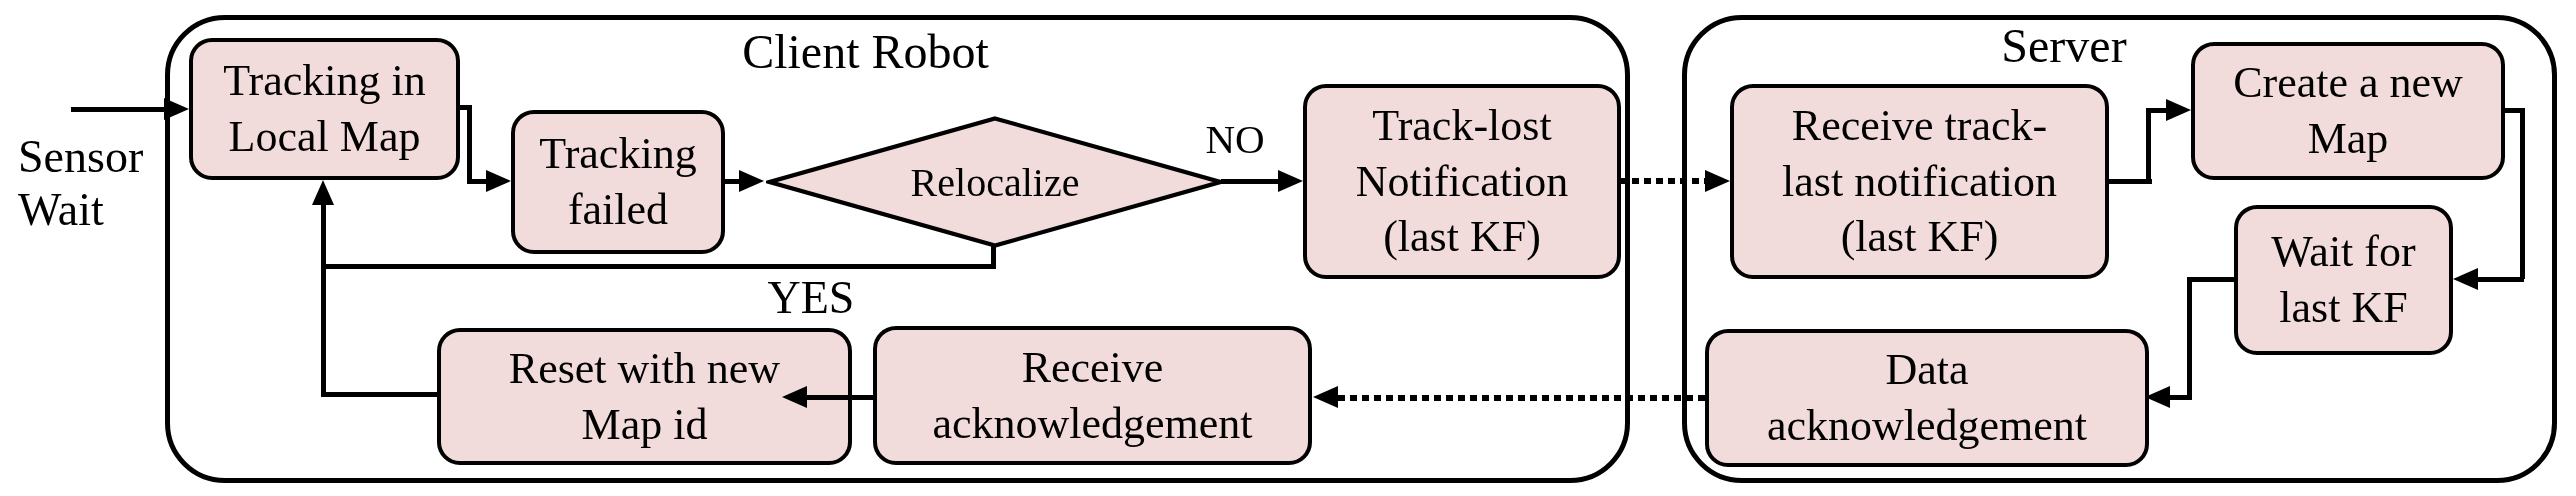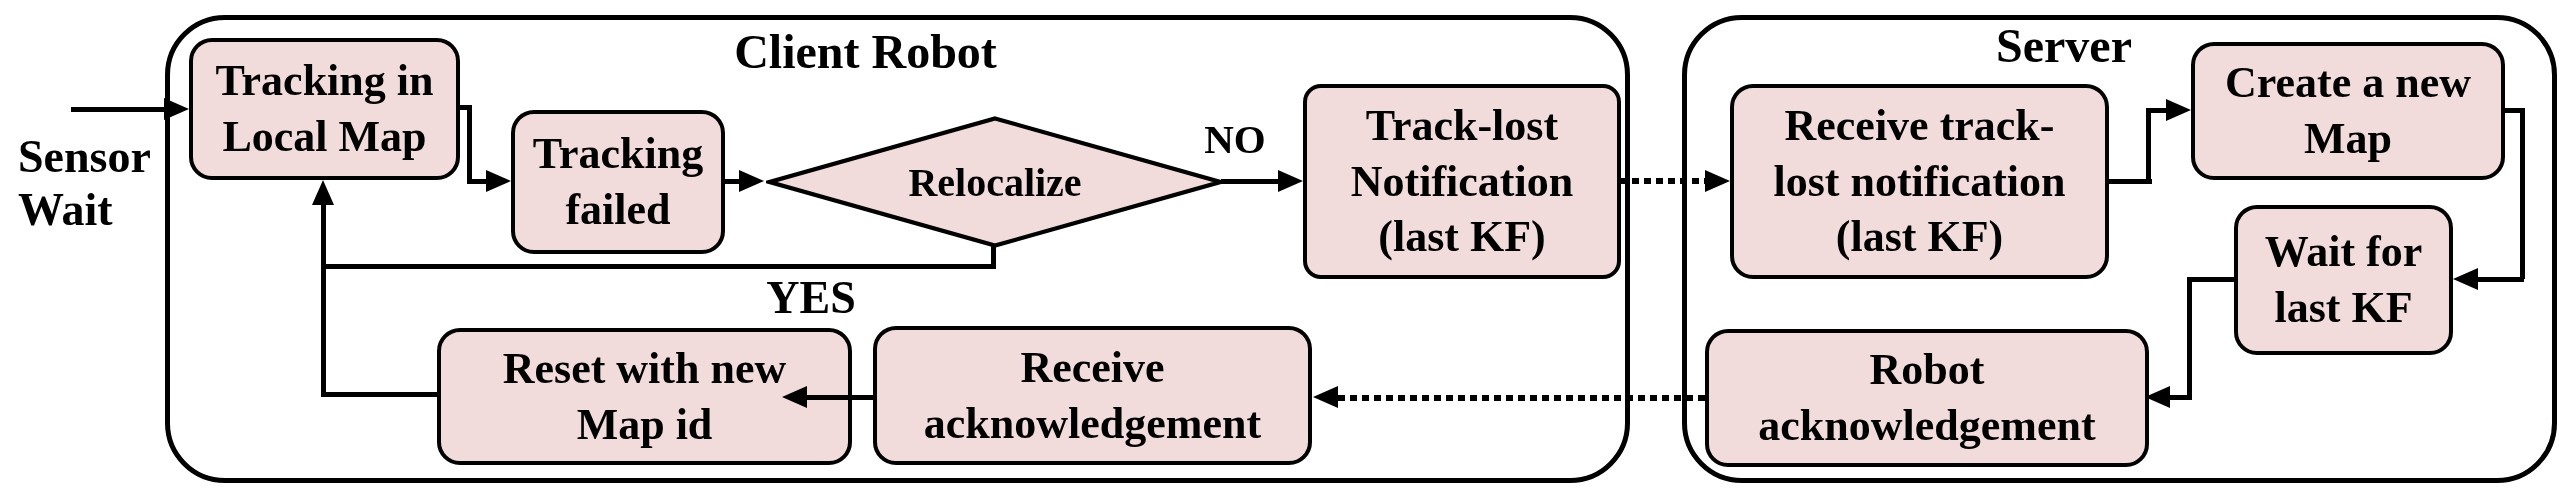--- a/index.html
+++ b/index.html
@@ -1,18 +1,18 @@
 <!DOCTYPE html>
 <html style="font-size:9.6px"><head>
 <meta charset="utf-8">
 <style>
   html,body{margin:0;padding:0;background:#ffffff;}
   .canvas{
     position:relative;width:2576px;height:496px;background:#ffffff;
-    font-family:"Liberation Serif","DejaVu Serif",serif;font-weight:bold;color:#000;
+    font-family:"Liberation Serif","DejaVu Serif",serif;font-weight:normal;color:#000;
     overflow:hidden;
   }
   .ctr{position:absolute;box-sizing:border-box;border:5.4px solid #000;border-radius:60px;background:transparent;}
   .ctitle{position:absolute;font-size:48px;line-height:1;text-align:center;white-space:nowrap;}
   .node{
     position:absolute;box-sizing:border-box;background:#f2dcdb;border:4.2px solid #000;border-radius:23px;
     display:flex;flex-direction:column;justify-content:center;align-items:center;
     font-size:44px;line-height:1.27;text-align:center;white-space:nowrap;
   }
   .diamond{position:absolute;}
@@ -52,44 +52,44 @@
     <span>failed</span>
   </div>
 
   <div class="diamond" style="left:766px;top:116px;width:458px;height:132px;">
     <svg width="458" height="132" viewBox="0 0 764 220">
       <polygon points="382,4 758,110 382,216 6,110" fill="#f2dcdb" stroke="#000000" stroke-width="7"></polygon>
     </svg>
     <div class="dlabel">Relocalize</div>
   </div>
 
-  <div class="node" style="left:1303px;top:84px;width:318px;height:195px;border-radius:18px;">
+  <div class="node" style="left:1303px;top:84px;width:318px;height:195px;">
     <span>Track-lost</span>
     <span>Notification</span>
     <span>(last KF)</span>
   </div>
 
   <div class="node" style="left:1730px;top:84px;width:379px;height:195px;">
     <span>Receive track-</span>
-    <span>lost notification</span>
+    <span>last notification</span>
     <span>(last KF)</span>
   </div>
 
   <div class="node" style="left:2191px;top:42px;width:314px;height:138px;">
     <span>Create a new</span>
     <span>Map</span>
   </div>
 
   <div class="node" style="left:2234px;top:205px;width:219px;height:150px;">
     <span>Wait for</span>
     <span>last KF</span>
   </div>
 
   <div class="node" style="left:1705px;top:329px;width:444px;height:138px;">
-    <span>Robot</span>
+    <span>Data</span>
     <span>acknowledgement</span>
   </div>
 
   <div class="node" style="left:873px;top:326px;width:439px;height:139px;">
     <span>Receive</span>
     <span>acknowledgement</span>
   </div>
 
   <div class="node" style="left:437px;top:328px;width:415px;height:137px;">
     <span>Reset with new</span>

